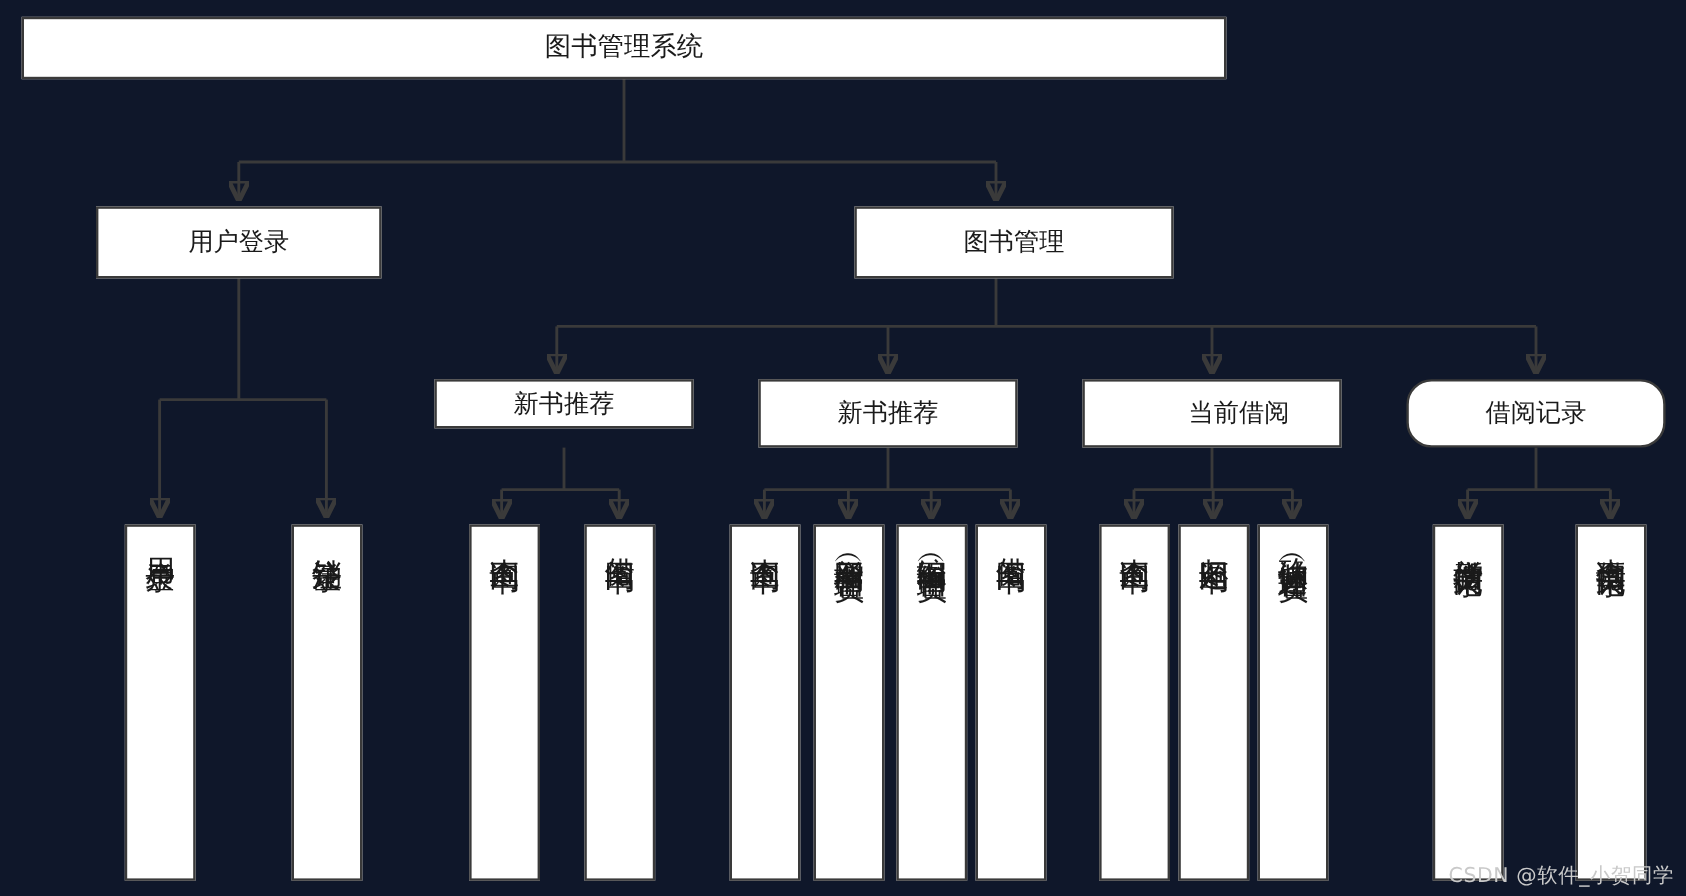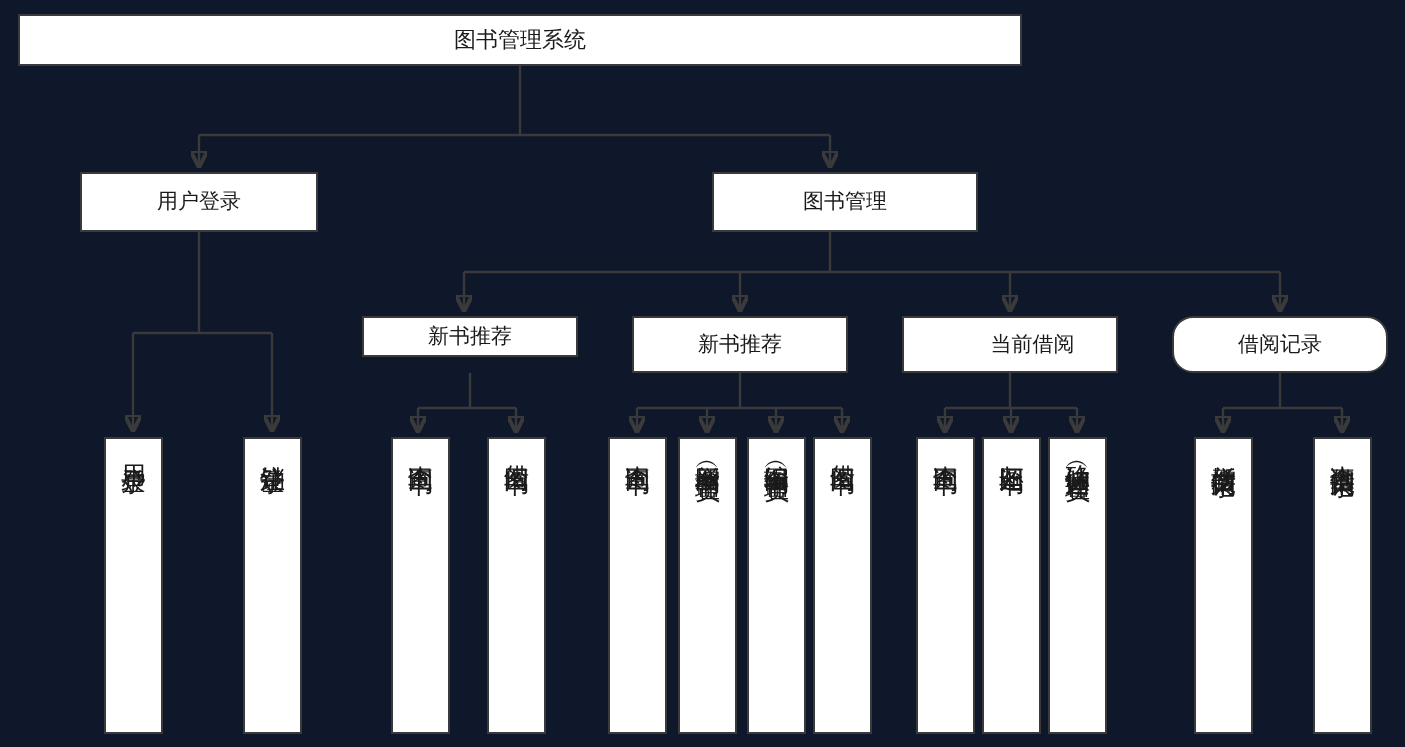--- a/index.html
+++ b/index.html
@@ -158,13 +158,14 @@
     <span class="lbl">确认归还（管理员）</span>
   </div>
 
   <div class="node v-node" style="left:1194px;top:437px;width:59px;height:297px;">
     <span class="lbl">新增借阅记录</span>
   </div>
   <div class="node v-node" style="left:1313px;top:437px;width:59px;height:297px;">
     <span class="lbl">查询借阅记录</span>
   </div>
 
+  <div class="wm">CSDN @软件_小贺同学</div>
 </div>
 
 </body></html>

